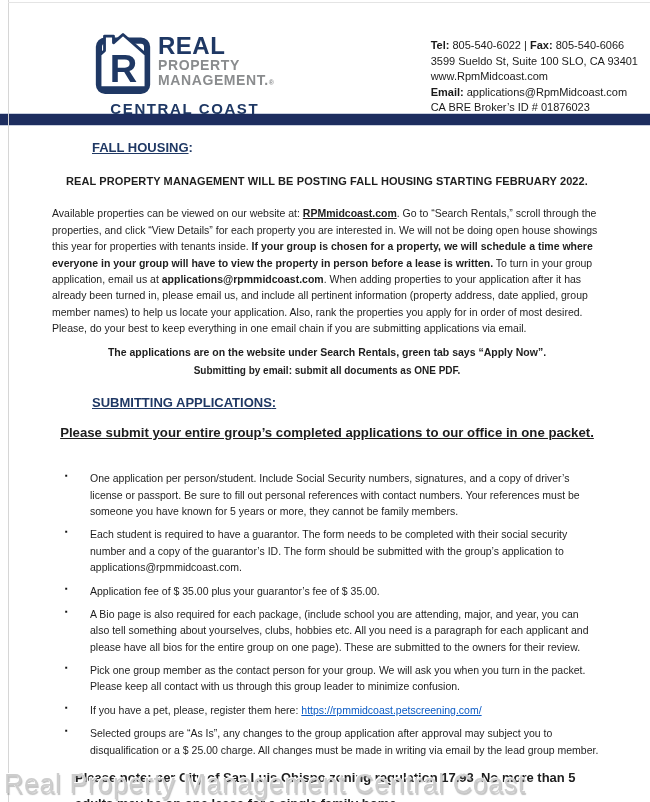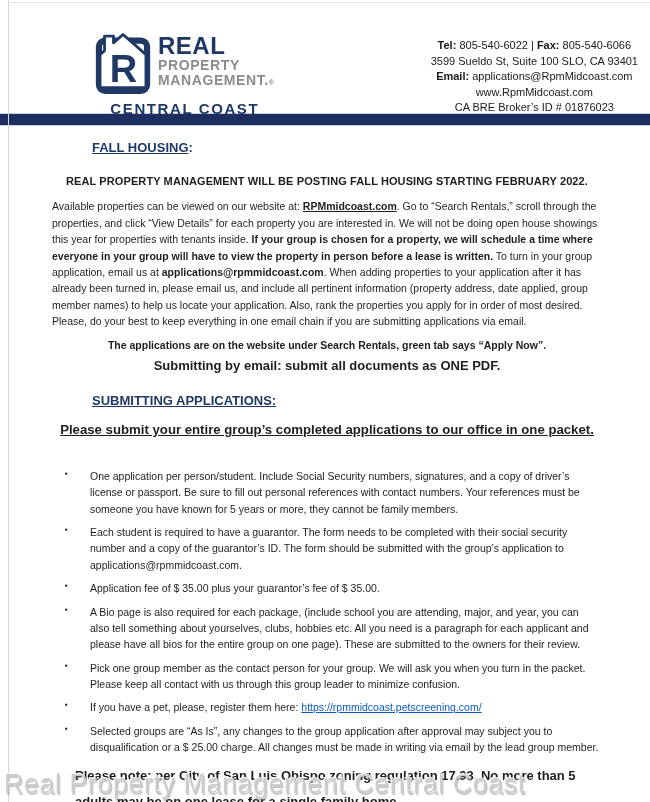--- a/index.html
+++ b/index.html
@@ -17,34 +17,34 @@
   .header-row{display:flex;justify-content:space-between;align-items:flex-start;
     padding:31px 12px 0 95px;height:113px;}
   .logo-block{display:flex;flex-direction:column;align-items:center;}
   .logo-main{display:flex;align-items:flex-start;gap:7px;}
   .logo-icon{flex:0 0 auto;}
   .logo-words{display:flex;flex-direction:column;line-height:1;padding-top:2px;}
   .logo-real{font-size:24px;font-weight:bold;color:var(--navy);letter-spacing:.5px;line-height:25px;}
   .logo-prop,.logo-mgmt{font-size:14px;font-weight:bold;color:var(--logo-gray);letter-spacing:.6px;line-height:15px;}
   .logo-reg{font-size:7px;vertical-align:baseline;}
   .logo-region{font-size:15px;font-weight:bold;color:var(--navy);letter-spacing:1.6px;margin-top:5px;}
-  .contact{ text-align:center;font-size:11px;line-height:15.6px;color:#1a1a1a;padding-top:7px;}
+  .contact{ text-align:left;font-size:11px;line-height:15.6px;color:#1a1a1a;padding-top:7px;}
   .contact .lbl{font-weight:bold;}
   .navy-bar{height:13px;background:var(--bar);border-top:1px solid #c7cede;border-bottom:1px solid #c7cede;}
 
   
   .main{padding:12px 48px 0 52px;font-size:10.5px;line-height:1.56;}
   .section-head{font-size:13px;font-weight:bold;color:var(--navy);margin-top:0;}
   .section-head .u{text-decoration:underline;padding-left:40px;}
   .announce{text-align:center;font-weight:bold;font-size:11px;margin-top:15px;letter-spacing:.1px;}
-  .intro{margin-top:8px;}
+  .intro{margin-top:15px;}
   .b{font-weight:bold;}
   .site-link{font-weight:bold;text-decoration:underline;color:inherit;cursor:pointer;}
   .center-sm{text-align:center;font-weight:bold;margin-top:8px;}
-  .center-lg{text-align:center;font-weight:bold;font-size:13px;margin-top:2px;}
+  .center-lg{text-align:center;font-weight:bold;font-size:10px;margin-top:2px;}
   .h2-gap{margin-top:15px;}
   .packet-head{text-align:center;font-weight:bold;font-size:13.2px;text-decoration:underline;margin-top:9px;}
   .packet-sub{text-align:center;margin-top:2px;}
   ul.doc-list{list-style:none;margin-top:27px;padding-left:38px;}
   ul.doc-list li{position:relative;margin-bottom:7px;padding-right:2px;}
   ul.doc-list li::before{content:"▪";position:absolute;left:-25px;top:0;font-size:8px;color:#111;}
   .pet-link{color:var(--link-blue);text-decoration:underline;cursor:pointer;}
   .note{font-weight:bold;font-size:13px;line-height:26px;padding-left:23px;padding-right:20px;margin-top:1px;}
   .watermark{position:absolute;left:4px;bottom:2px;z-index:5;font-size:27px;white-space:nowrap;
     color:var(--watermark-gray);letter-spacing:.5px;
@@ -70,22 +70,22 @@
           <span class="logo-prop">PROPERTY</span>
           <span class="logo-mgmt"><span>MANAGEMENT.</span><span class="logo-reg">®</span></span>
         </div>
       </div>
       <div class="logo-region">CENTRAL COAST</div>
     </div>
 
     <div class="contact">
       <div><span class="lbl">Tel:</span><span> 805-540-6022</span><span> | </span><span class="lbl">Fax:</span><span> 805-540-6066</span></div>
       <div>3599 Sueldo St, Suite 100 SLO, CA 93401</div>
+      <div>www.RpmMidcoast.com</div>
       <div><span class="lbl">Email:</span><span> applications@RpmMidcoast.com</span></div>
-      <div>www.RpmMidcoast.com</div>
       <div>CA BRE Broker’s ID # 01876023</div>
     </div>
   </div>
   <div class="navy-bar"></div>
 
   <div class="main">
 
     <div class="section-head"><span class="u">FALL HOUSING</span><span>:</span></div>
 
     <div class="announce">REAL PROPERTY MANAGEMENT WILL BE POSTING FALL HOUSING STARTING FEBRUARY 2022.</div>

